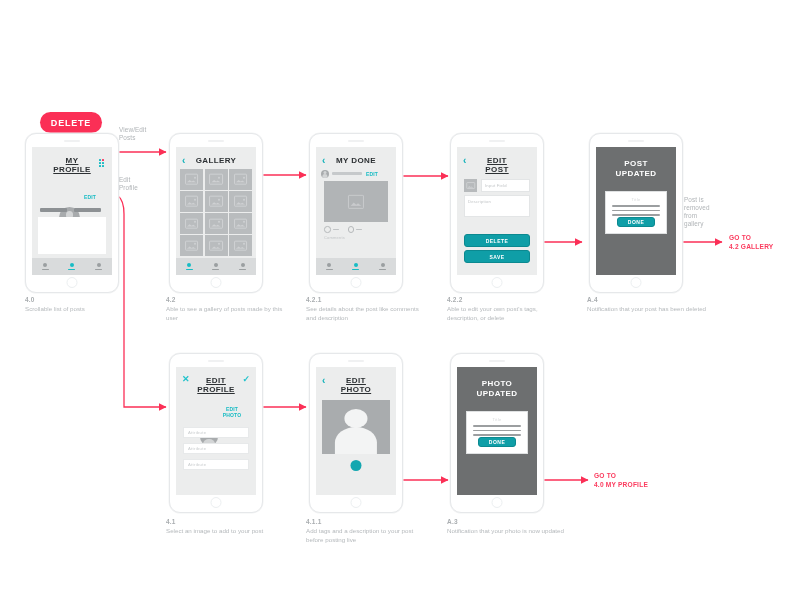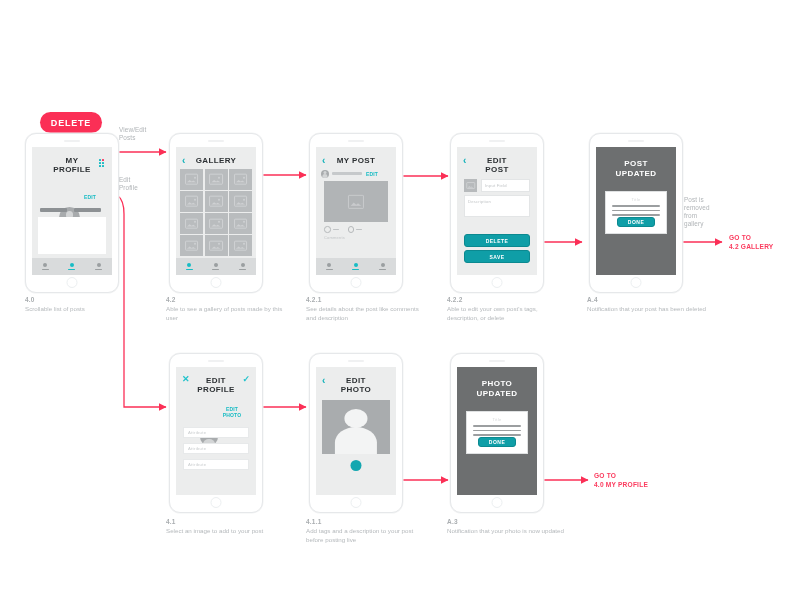--- a/index.html
+++ b/index.html
@@ -33,21 +33,21 @@
     position:absolute;bottom:4px;left:50%;transform:translateX(-50%);
     width:9px;height:9px;border-radius:50%;border:1px solid #eceff1;
   }
 
   
   .scr-title{
     text-align:center;font-weight:bold;color:#2c3033;
     font-size:8px;line-height:9px;letter-spacing:.4px;
     padding-top:9px;
   }
-  .scr-title.two{}
+  .scr-title.two{text-decoration:underline;}
   .back-chevron{
     position:absolute;left:6px;top:9px;color:#0fb1b9;font-size:10px;
     font-weight:bold;line-height:10px;
   }
   .icon-x{
     position:absolute;left:6px;top:8px;color:#22c3cc;font-size:9px;
     font-weight:bold;line-height:9px;
   }
   .icon-check{
     position:absolute;right:6px;top:8px;color:#22c3cc;font-size:9px;
@@ -379,21 +379,21 @@
           </div>
       </div>
     </div>
     <div class="homebtn"></div>
   </div>
 
   <div class="phone" style="left:309px;top:133px;">
     <div class="speaker"></div>
     <div class="screen">
       <div class="back-chevron">‹</div>
-      <div class="scr-title">MY POST</div>
+      <div class="scr-title">MY DONE</div>
       <div class="userrow">
         <span class="avatar uavatar"></span>
         <span class="uname"></span>
         <span class="link-teal" style="width:14px;">EDIT</span>
       </div>
       <div class="post-photo">
           <span class="ph"></span>
         </div>
       <div class="post-actions">
         <span class="act">

